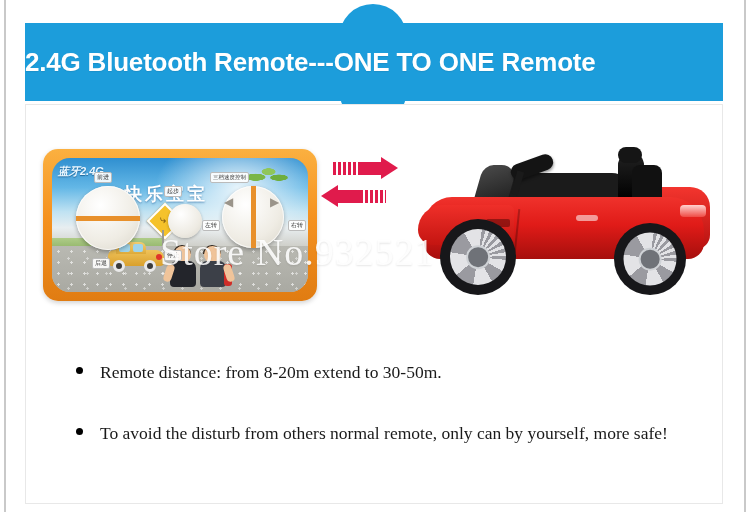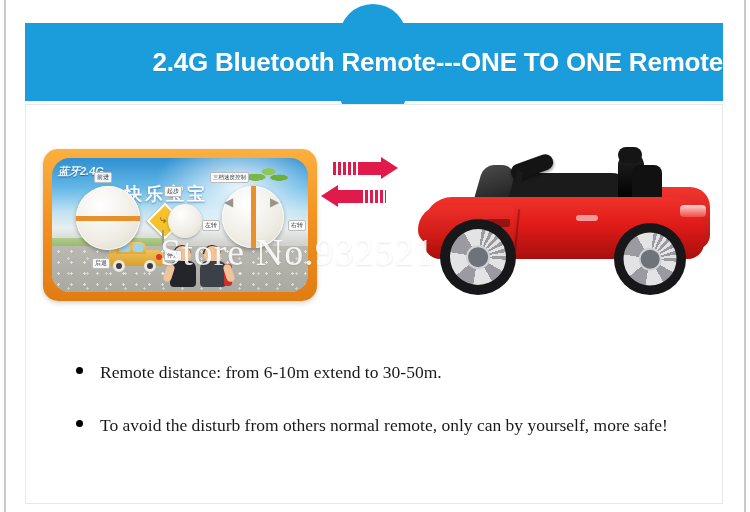--- a/index.html
+++ b/index.html
@@ -18,21 +18,21 @@
   
   .frame-left{position:absolute;left:4px;top:0;width:2px;height:512px;background:#c9c9c9;}
   .frame-right{position:absolute;left:744px;top:0;width:2px;height:512px;background:#c9c9c9;}
 
   
   .banner-wrap{position:absolute;left:0;top:0;width:750px;height:128px;}
   .banner-bar{
     position:absolute;left:25px;top:23px;
     width:698px;height:78px;
     background:#1c9ddb;
-    display:flex;align-items:center;justify-content:flex-end;
+    display:flex;align-items:center;justify-content:flex-start;
   }
   .banner-circle{
     position:absolute;
     width:68px;height:68px;border-radius:50%;
     background:#1c9ddb;
   }
   .banner-circle.top{left:339px;top:4px;}
   .banner-circle.bottom{left:339px;top:56px;}
   .banner-title{
     position:relative;z-index:3;
@@ -318,21 +318,21 @@
     position:absolute;left:48px;top:255px;width:620px;
     font-family:"Liberation Serif",serif;
   }
   .bullet{
     position:relative;
     padding-left:26px;
     font-size:17.5px;
     color:#1a1a1a;
     line-height:1.42;
   }
-  .bullet + .bullet{margin-top:28px;}
+  .bullet + .bullet{margin-top:36px;}
   .bullet .dot{
     position:absolute;left:2px;top:7px;
     width:7px;height:7px;border-radius:50%;background:#000;
   }
 </style>
 </head>
 <body>
 
 <div class="page">
 
@@ -441,21 +441,21 @@
       </div>
       <div class="wheel rear">
         <div class="rim"></div>
         <div class="hub"></div>
       </div>
     </div>
 
     <div class="bullets">
       <div class="bullet">
         <span class="dot"></span>
-        <span>Remote distance: from 6-10m extend to 30-50m.</span>
+        <span>Remote distance: from 8-20m extend to 30-50m.</span>
       </div>
       <div class="bullet">
         <span class="dot"></span>
         <span>To avoid the disturb from others normal remote, only can by yourself, more safe!</span>
       </div>
     </div>
 
   </div>
 
   <div class="watermark">Store No.932521</div>

